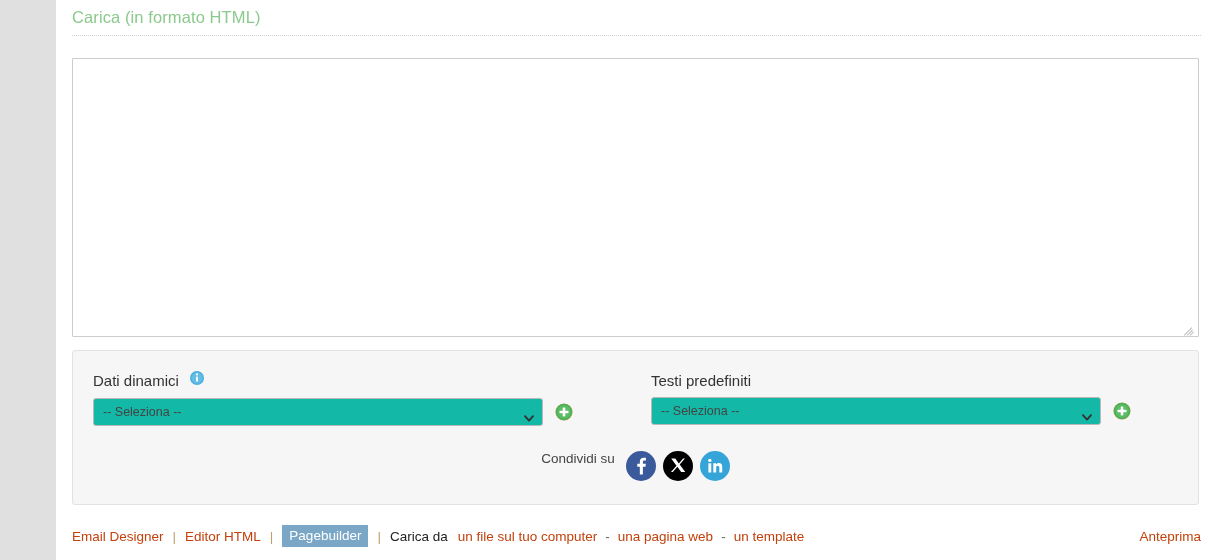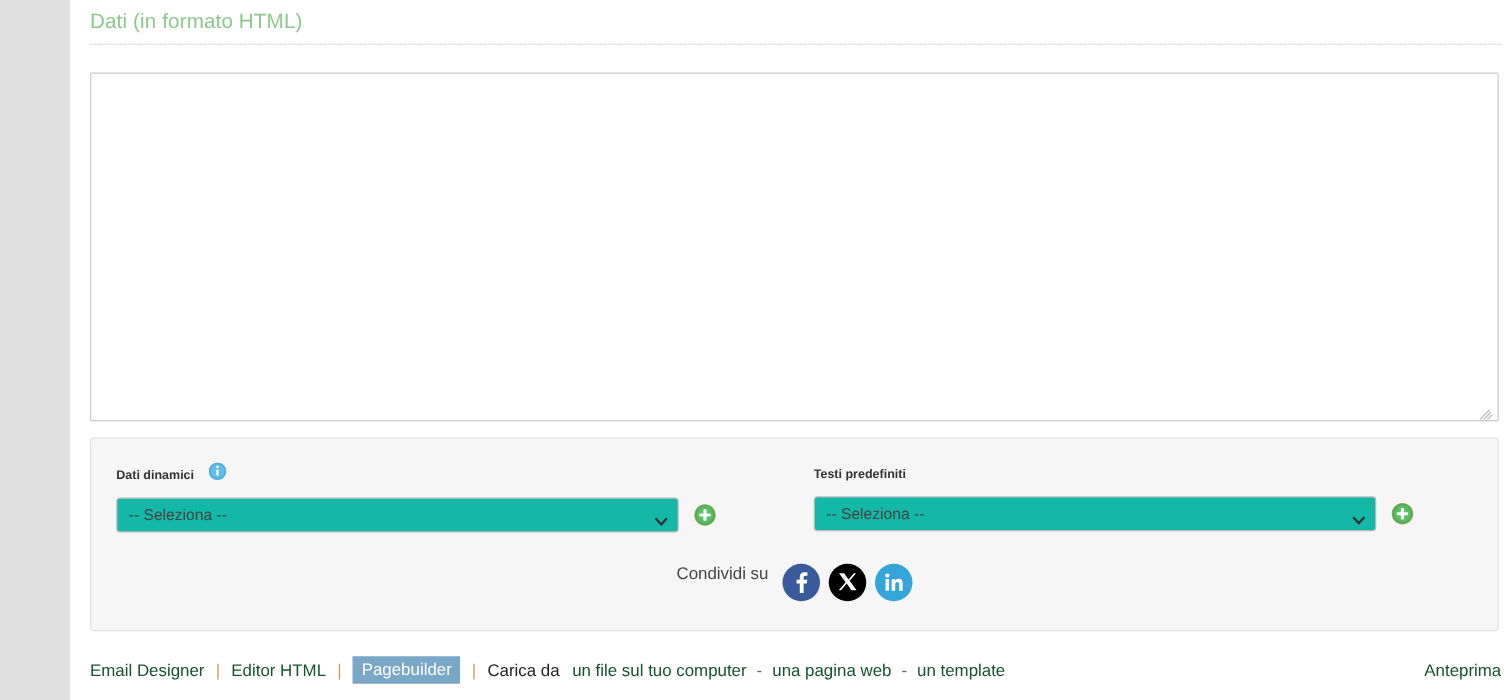--- a/index.html
+++ b/index.html
@@ -109,22 +109,22 @@
     background: #f6f6f6;
     border: 1px solid #e2e2e2;
     border-radius: 3px;
   }
 
   .field-group { position: absolute; }
   .field-group.left  { left: 20px;  top: 20px; }
   .field-group.right { left: 578px; top: 20px; }
 
   .field-label {
-    font-size: 10px;
-    font-weight: bold;
+    font-size: 15px;
+    font-weight: normal;
     color: #333333;
     display: inline-block;
     vertical-align: middle;
     white-space: nowrap;
   }
 
   .info-icon {
     display: inline-block;
     vertical-align: middle;
     margin-left: 7px;
@@ -211,21 +211,21 @@
     top: 523px;
     width: 1129px;
     height: 26px;
     display: flex;
     align-items: center;
     font-size: 13.5px;
     white-space: nowrap;
   }
 
   .tb-link {
-    color: #14532d;
+    color: #c2410c;
     text-decoration: none;
     cursor: pointer;
     text-align: center;
   }
 
   .tb-sep {
     color: #c0a16b;
     margin: 0 9px;
   }
 
@@ -251,21 +251,21 @@
 </style>
 </head>
 <body>
 
 <div id="app">
 
   <div class="left-rail"></div>
 
   <div class="content">
 
-    <div class="section-title">Dati (in formato HTML)</div>
+    <div class="section-title">Carica (in formato HTML)</div>
 
     <div class="title-rule"></div>
 
     <textarea class="html-textarea" placeholder="" style=""></textarea>
 
     <div class="resize-grip">
       <i></i>
         <i></i>
         <i></i>
     </div>

